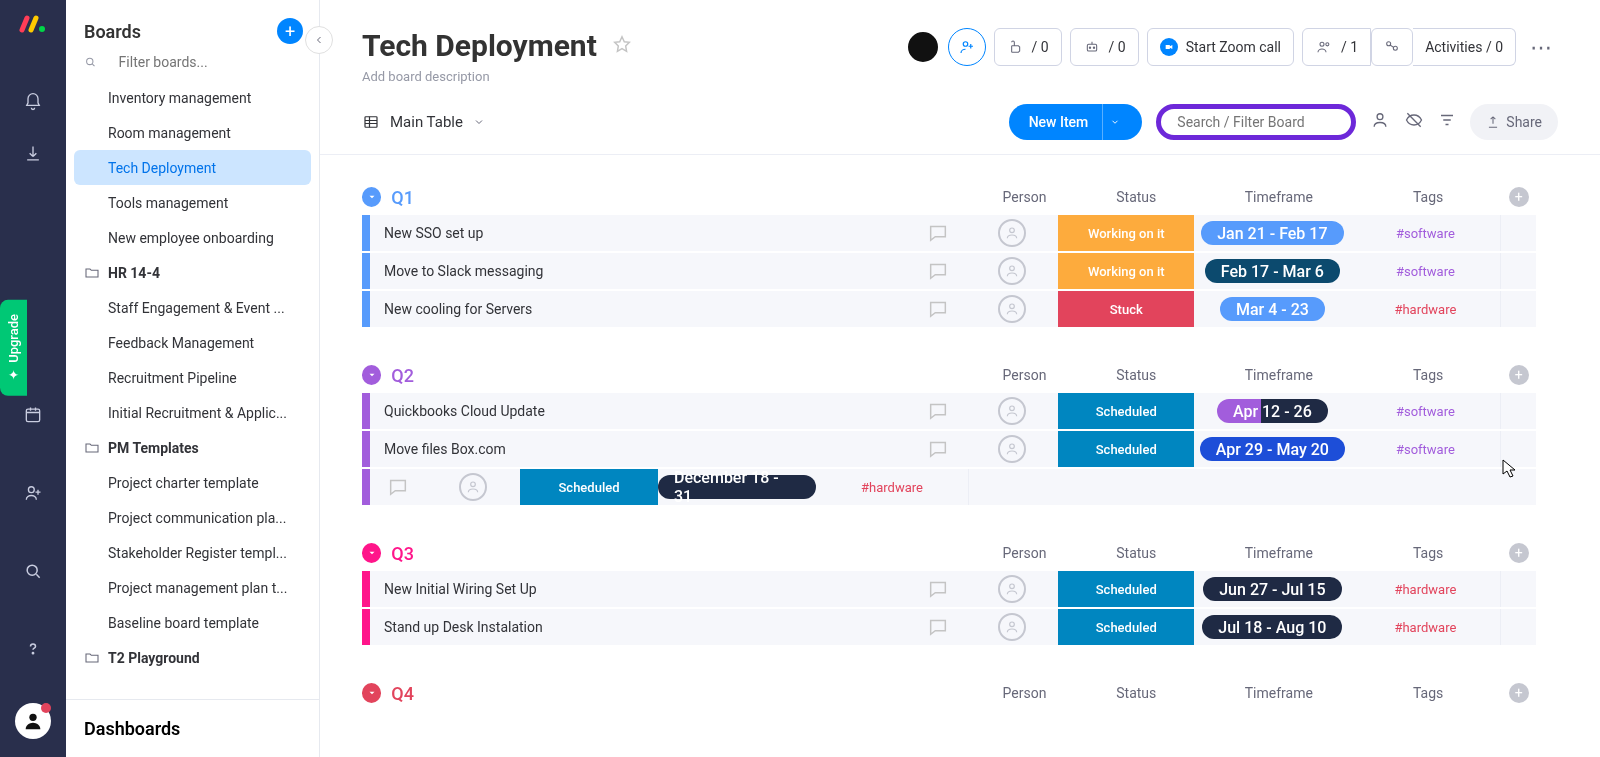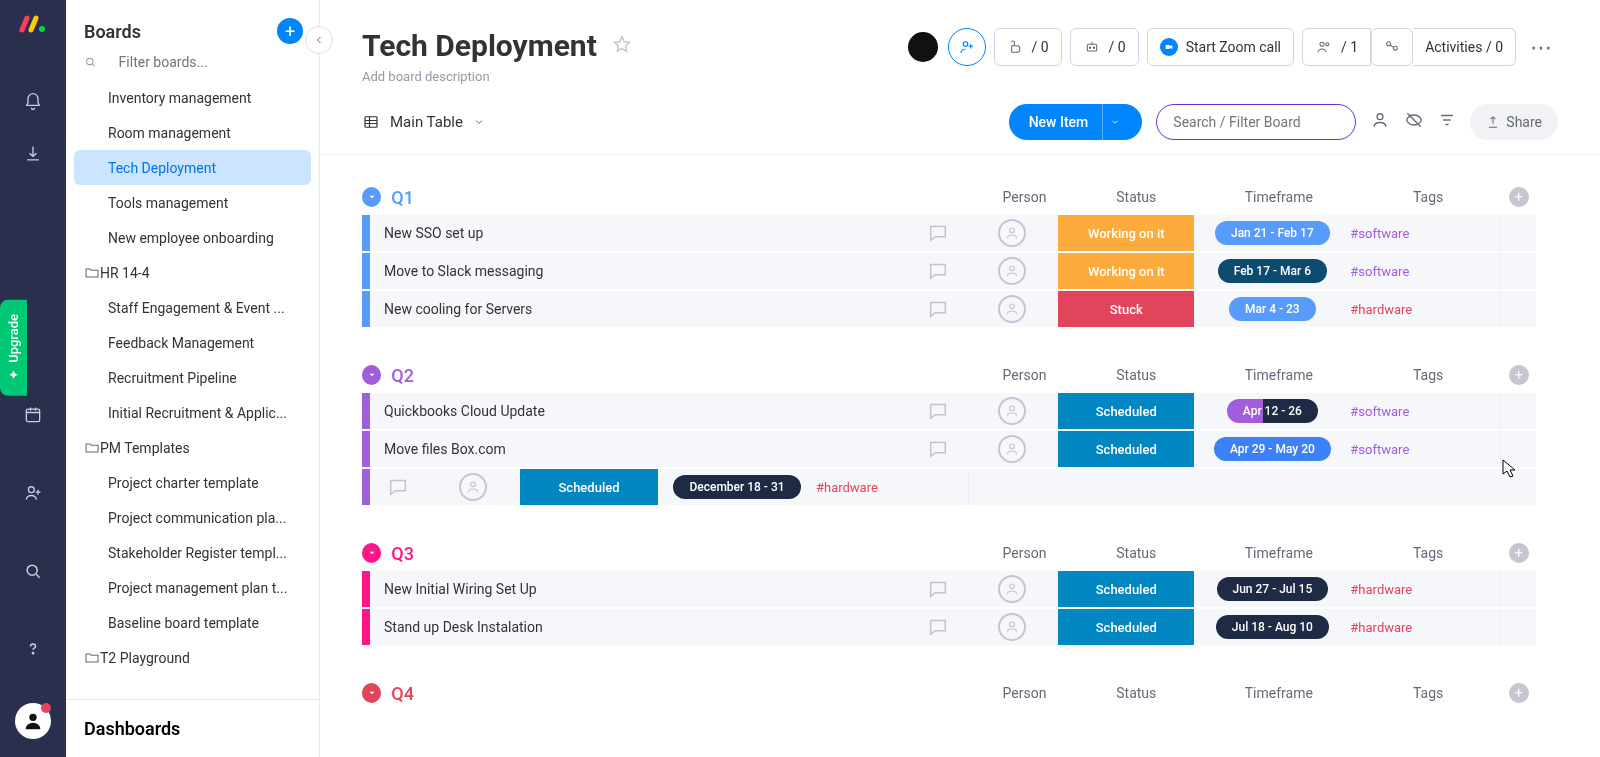--- a/index.html
+++ b/index.html
@@ -19,21 +19,21 @@
 .sidebar { width: 254px; border-right: 1px solid #e6e9ef; display:flex; flex-direction:column; background:#fff; position:relative; }
 .sidebar-head { display:flex; align-items:center; justify-content:space-between; padding:18px 16px 10px 18px; }
 .sidebar-head h2 { font-size:18px; font-weight:600; color:#333; }
 .add-btn { width:26px; height:26px; border-radius:50%; background:#0085ff; display:flex; align-items:center; justify-content:center; color:#fff; font-size:18px; cursor:pointer; }
 .filter-boards { width: calc(100% - 32px); margin:0 16px 0 16px; border:none; font-size:14px; color:#676879; outline:none; }
 .filter-boards-wrap { display:flex; align-items:center; gap:6px; padding:0 18px 10px 18px; color:#9699a6; }
 .board-list { flex:1; overflow:hidden; }
 .board-item, .board-folder { display:flex; align-items:center; height:35px; padding:0 12px 0 18px; font-size:14px; color:#323338; cursor:pointer; white-space:nowrap; overflow:hidden; text-overflow:ellipsis; }
 .board-item { padding-left: 42px; }
 .board-item.active { background:#cce5ff; color:#0073ea; border-radius:6px; margin: 0 8px; padding-left:34px; }
-.board-folder { font-weight:400; gap:0; }
+.board-folder { font-weight:700; gap:8px; }
 .collapse-handle { position:absolute; right:-14px; top:26px; width:28px; height:28px; background:#fff; border:1px solid #e0e0e0; border-radius:50%; display:flex; align-items:center; justify-content:center; cursor:pointer; }
 .dash-head { border-top:1px solid #e6e9ef; padding:18px; font-size:18px; font-weight:600; }
 
 
 .main { flex:1; display:flex; flex-direction:column; overflow:hidden; }
 .topbar { display:flex; align-items:flex-start; padding:28px 42px 4px 42px; gap:16px; }
 .title-block { flex:1; }
 .board-title { font-size:30px; font-weight:700; color:#333; display:flex; align-items:center; gap:14px; }
 .star-icon { color:#c4c4c4; }
 .board-desc { color:#9699a6; font-size:13px; margin-top:6px; }
@@ -48,21 +48,21 @@
 .more-dots { font-size:22px; color:#676879; cursor:pointer; padding:0 6px; }
 .avatar-stack { display:flex; align-items:center; }
 .avatar-circle { width:34px; height:34px; border-radius:50%; background:#111; border:2px solid #fff; }
 
 
 .subbar { display:flex; align-items:center; padding:16px 42px 14px 42px; border-bottom:1px solid #eceef5; gap:14px; }
 .view-sel { display:flex; align-items:center; gap:10px; font-size:15px; color:#323338; cursor:pointer; }
 .subbar-spacer { flex:1; }
 .new-item { height:36px; background:#0085ff; color:#fff; border:none; border-radius:18px; padding:0 16px 0 20px; font-size:14px; font-weight:500; display:flex; align-items:center; gap:10px; cursor:pointer; }
 .new-item-caret { width:24px; height:36px; display:flex; align-items:center; justify-content:center; border-left:1px solid rgba(255,255,255,0.35); margin-left:4px; }
-.search-board { height:36px; width:200px; border:1px solid #6d28d9; border-radius:18px; padding:0 16px; font-size:14px; color:#676879; outline:none; }
+.search-board { height:36px; width:200px; border:5px solid #6d28d9; border-radius:18px; padding:0 16px; font-size:14px; color:#676879; outline:none; }
 .sub-icon { color:#676879; cursor:pointer; }
 .share-btn { height:36px; background:#f1f2f6; border-radius:18px; padding:0 16px; display:flex; align-items:center; gap:6px; color:#676879; font-size:14px; cursor:pointer; }
 
 
 .board-body { flex:1; overflow-y:auto; padding: 24px 64px 40px 42px; }
 .group { margin-bottom: 30px; }
 .group-head { display:flex; align-items:center; height:36px; }
 .group-toggle { width:20px; height:20px; border-radius:50%; display:flex; align-items:center; justify-content:center; margin-right:10px; cursor:pointer; }
 .group-title { font-size:18px; font-weight:500; flex: 0 0 588px; cursor:pointer; }
 .col-head { text-align:center; font-size:14px; color:#676879; }
@@ -74,22 +74,22 @@
 .add-col { width:20px; height:20px; border-radius:50%; background:#c5c7d0; color:#fff; display:flex; align-items:center; justify-content:center; font-size:14px; cursor:pointer; }
 
 .row { display:flex; align-items:center; height:36px; background:#f6f7fb; margin-bottom:2px; }
 .row-color { width:8px; height:100%; flex-shrink:0; }
 .row-name { flex: 0 0 540px; padding-left:14px; font-size:14px; color:#323338; display:flex; align-items:center; cursor:pointer; }
 .row-chat { width:56px; display:flex; align-items:center; justify-content:center; color:#c4c4c4; cursor:pointer; }
 .row-person { width:94px; display:flex; align-items:center; justify-content:center; }
 .person-placeholder { width:28px; height:28px; border-radius:50%; border:2px solid #c5c7d0; display:flex; align-items:center; justify-content:center; color:#c5c7d0; }
 .row-status { width:138px; height:100%; display:flex; align-items:center; justify-content:center; color:#fff; font-size:13px; font-weight:500; cursor:pointer; }
 .row-time { width:158px; display:flex; align-items:center; justify-content:center; }
-.time-pill { height:24px; border-radius:12px; padding:0 16px; color:#fff; font-size:12px; font-weight:500; display:flex; align-items:center; cursor:pointer; }
-.row-tags { width:152px; display:flex; align-items:center; justify-content:flex-start; }
+.time-pill { height:24px; border-radius:12px; padding:0 16px; color:#fff; font-size:16px; font-weight:500; display:flex; align-items:center; cursor:pointer; }
+.row-tags { width:152px; display:flex; align-items:center; justify-content:center; }
 .tag { font-size:13px; cursor:pointer; }
 .row .col-add { height:100%; border-left:1px solid #eceef5; }
 
 .cursor-svg { position:absolute; pointer-events:none; }
 </style>
 </head>
 <body>
 
 <div class="rail">
   <div class="rail-logo">
@@ -441,21 +441,21 @@
           <div class="row-person">
             <div class="person-placeholder">
               <svg width="16" height="16" viewBox="0 0 24 24" fill="none" stroke="currentColor" stroke-width="1.8">
                 <circle cx="12" cy="8" r="3.5"></circle>
                 <path d="M5 20c0-3 3-5 7-5s7 2 7 5"></path>
               </svg>
             </div>
           </div>
           <div class="row-status" style="background:#0086c0">Scheduled</div>
           <div class="row-time">
-            <div class="time-pill" style="background:#3b82f6">Apr 29 - May 20</div>
+            <div class="time-pill" style="background:#1d4ed8">Apr 29 - May 20</div>
           </div>
           <div class="row-tags">
             <span class="tag" style="color:#a25ddc">#software</span>
           </div>
           <div class="col-add"></div>
         </div>
         <div class="row">
           <div class="row-color" style="background:#a25ddc"></div>
           <div class="row-chat">
             <svg width="22" height="22" viewBox="0 0 24 24" fill="none" stroke="currentColor" stroke-width="1.6">

